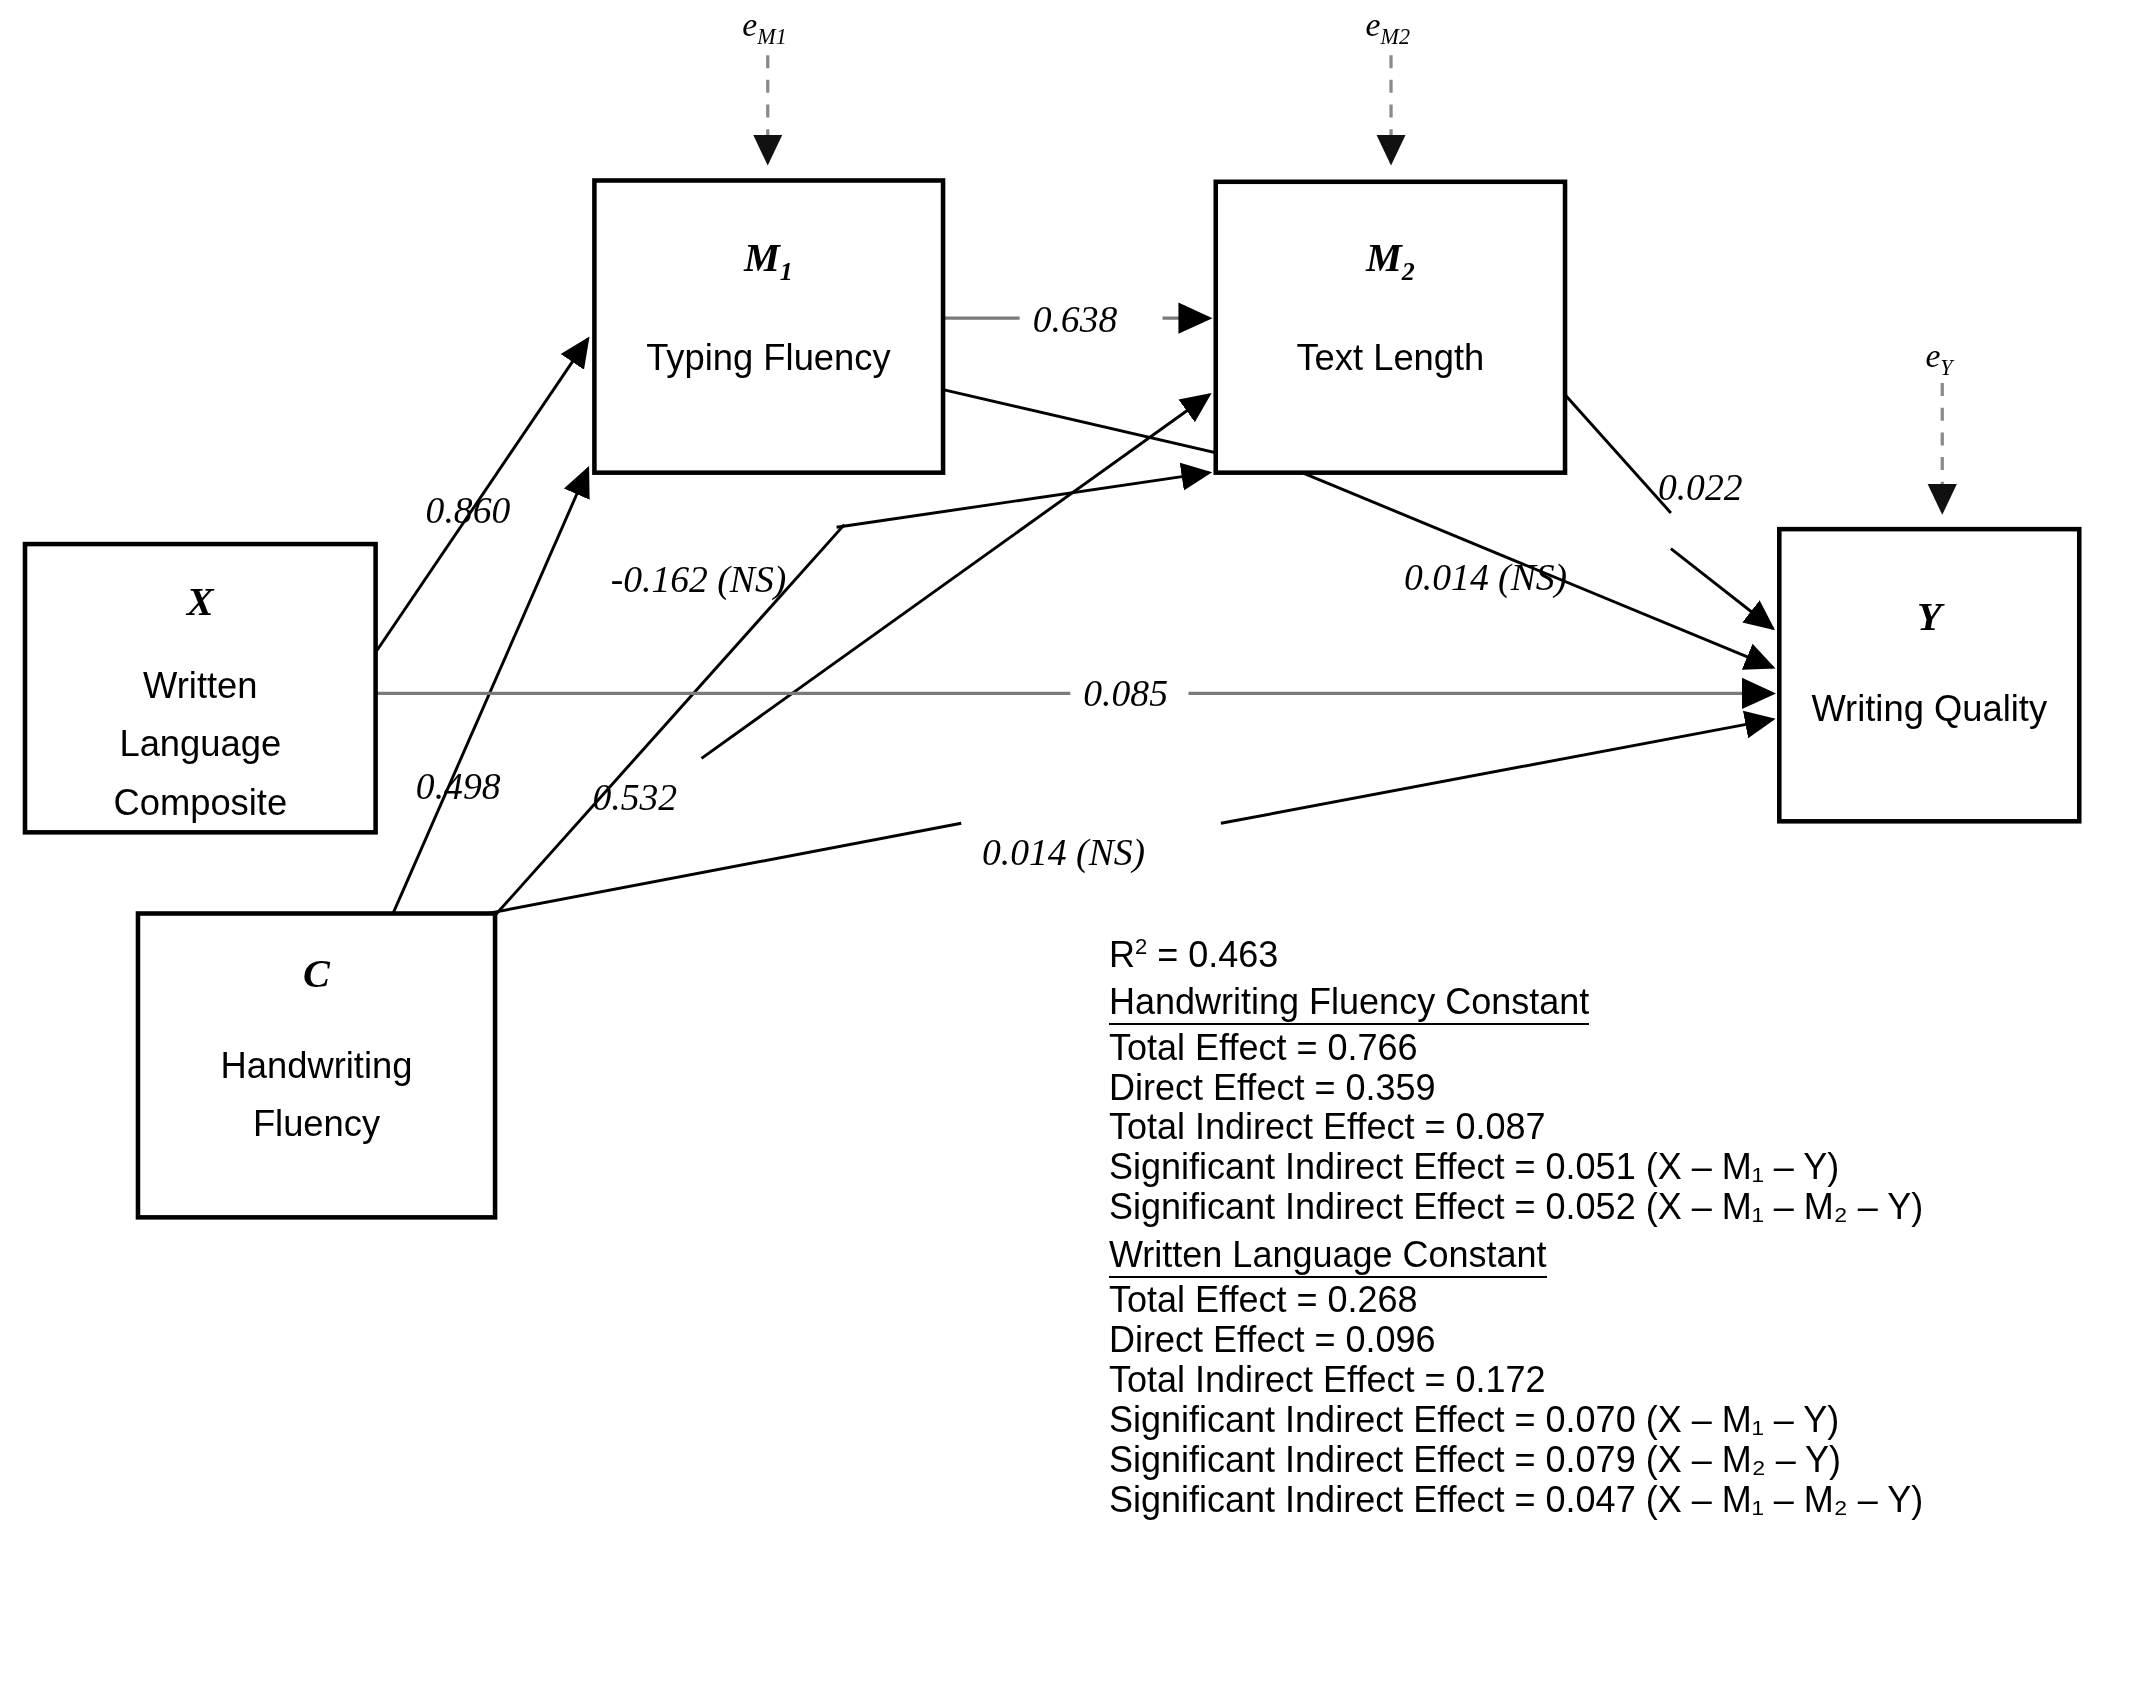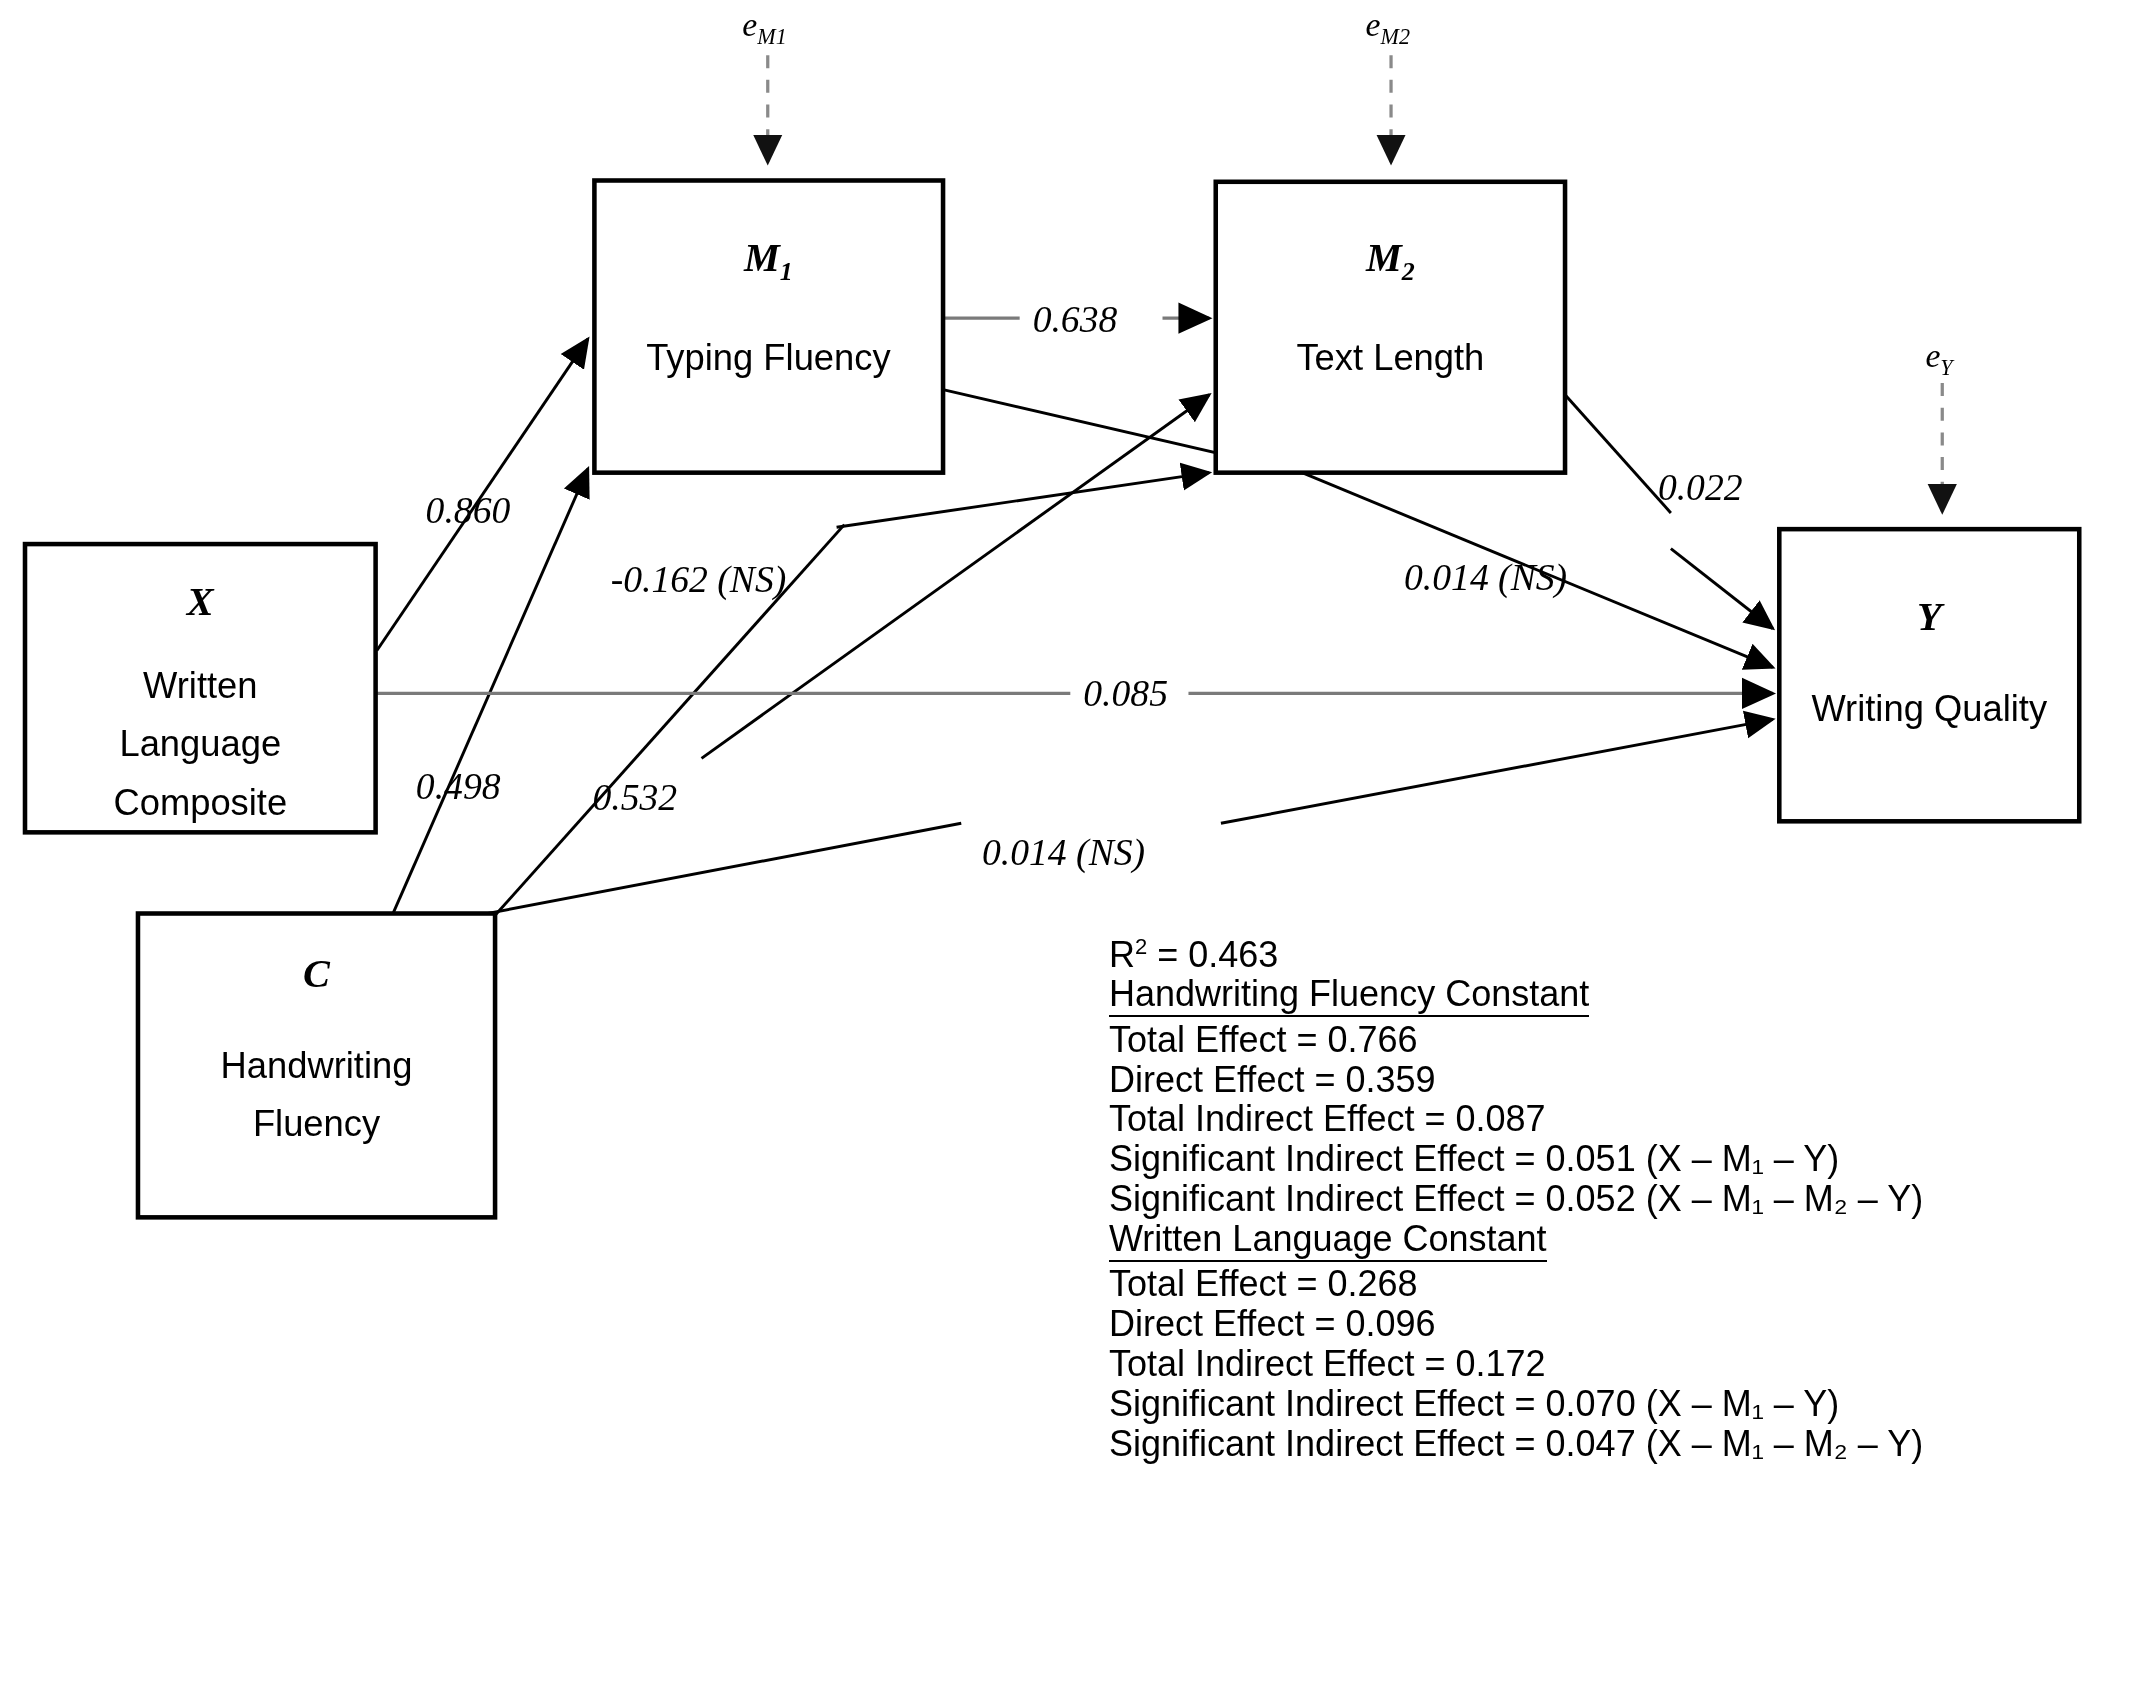--- a/index.html
+++ b/index.html
@@ -97,21 +97,21 @@
   .stats-line {
     display: block;
     padding: 0.6px 0;
   }
   .stats-line.underlined {
     display: inline-block;
     border-bottom: 2.6px solid #000;
     padding-bottom: 1.3px;
     margin-bottom: 2.6px;
   }
-  .stats-row { display: block; }
+  .stats-row { display: block; margin-top: 8px; }
   sup.sq { font-size: 22px; vertical-align: super; }
 </style>
 </head>
 <body>
 
 <div id="page">
 
   <svg class="diagram" viewBox="0 0 3312 2623">
     <defs>
       <marker id="ah" markerWidth="11" markerHeight="11" refX="9.5" refY="5.5" orient="auto" markerUnits="strokeWidth">
@@ -244,18 +244,19 @@
     <span class="stats-line">Direct Effect = 0.359</span>
     <span class="stats-line">Total Indirect Effect = 0.087</span>
     <span class="stats-line"><span>Significant Indirect Effect = 0.051 </span><span>(X – M₁ – Y)</span></span>
     <span class="stats-line"><span>Significant Indirect Effect = 0.052 </span><span>(X – M₁ – M₂ – Y)</span></span>
 
     <span class="stats-row"><span class="stats-line underlined">Written Language Constant</span></span>
     <span class="stats-line">Total Effect = 0.268</span>
     <span class="stats-line">Direct Effect = 0.096</span>
     <span class="stats-line">Total Indirect Effect = 0.172</span>
     <span class="stats-line"><span>Significant Indirect Effect = 0.070 </span><span>(X – M₁ – Y)</span></span>
+    <span class="stats-line"><span>Significant Indirect Effect = 0.079 </span><span>(X – M₂ – Y)</span></span>
     <span class="stats-line"><span>Significant Indirect Effect = 0.047 </span><span>(X – M₁ – M₂ – Y)</span></span>
 
   </div>
 
 </div>
 
 
 </body></html>

